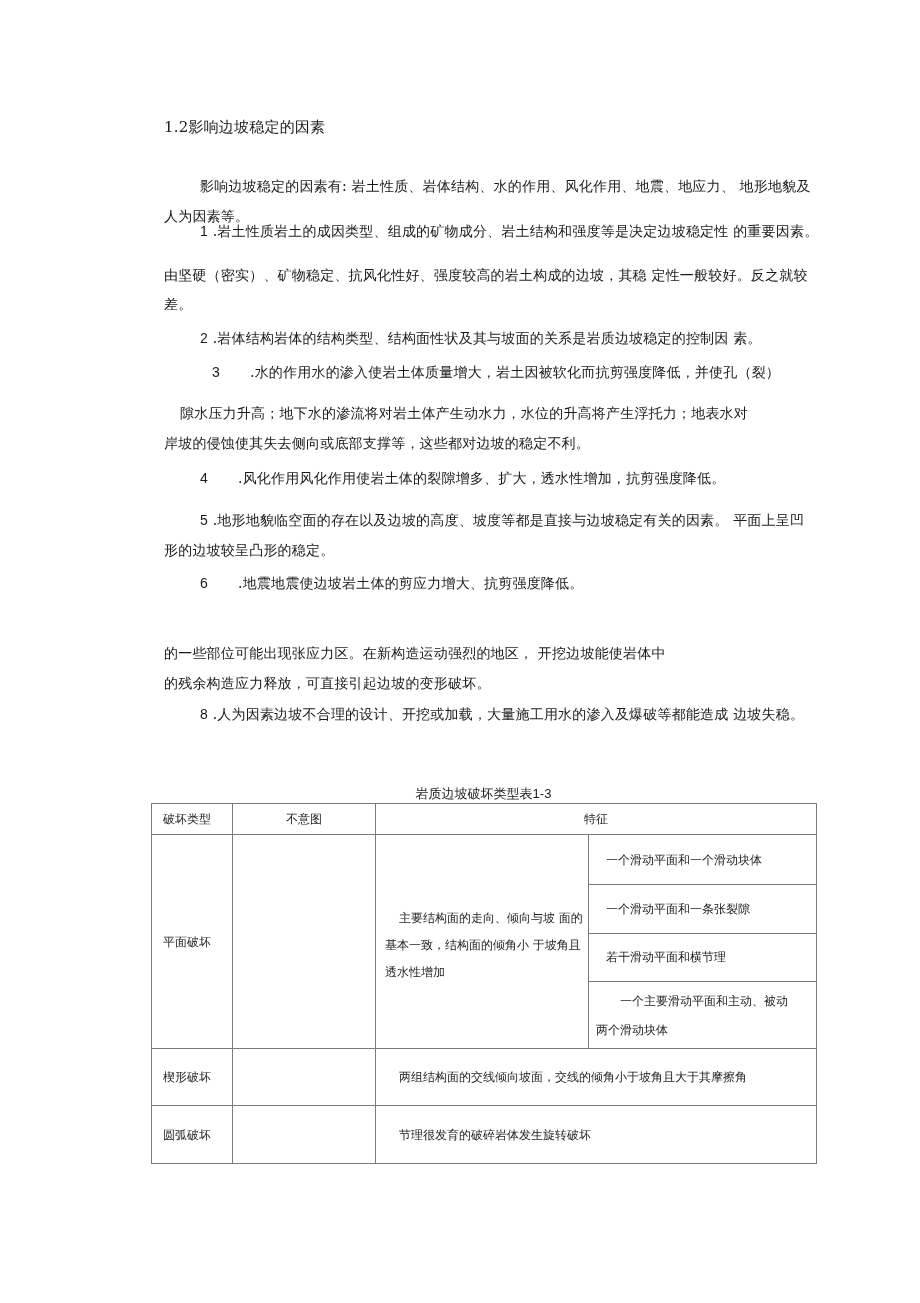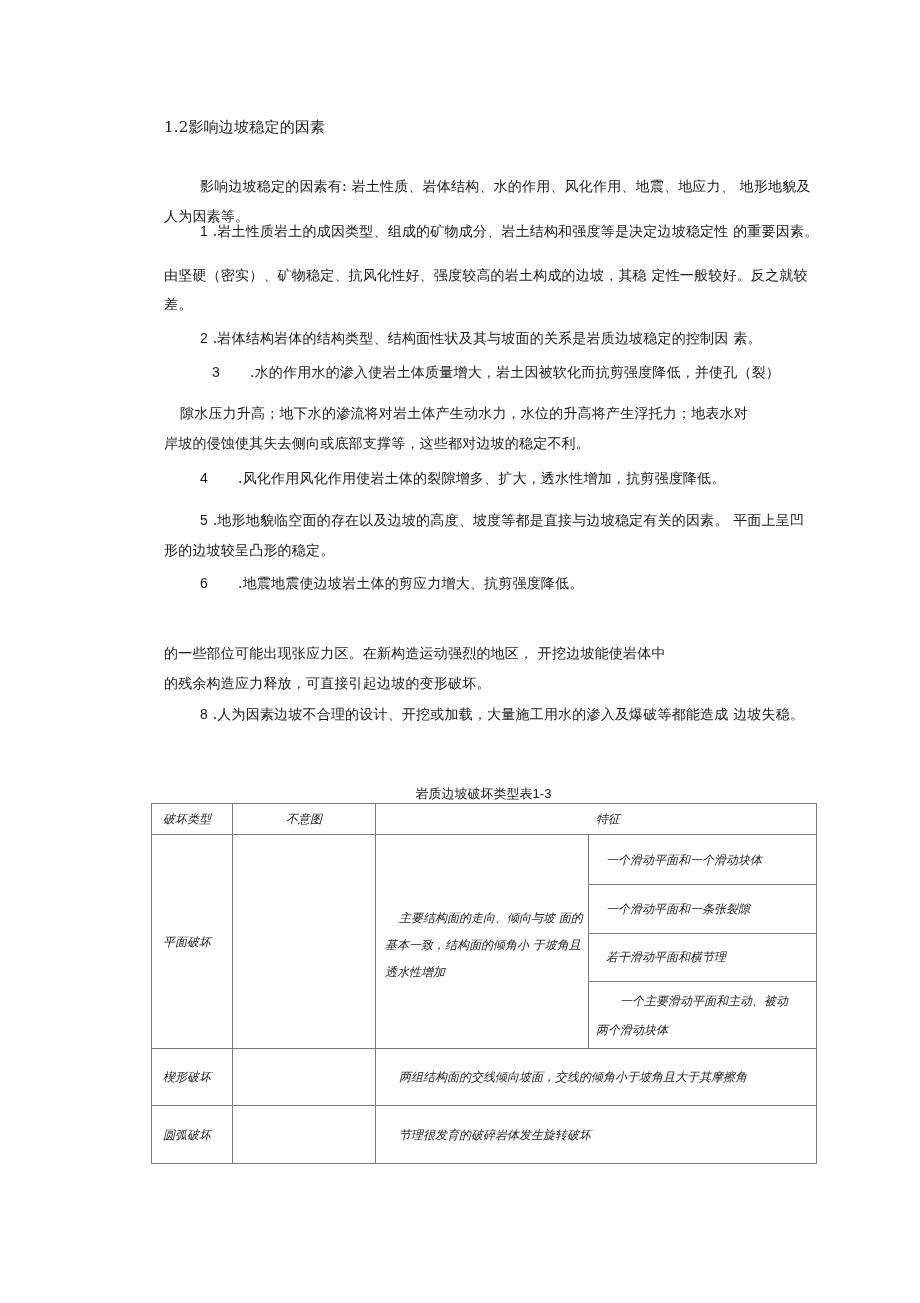--- a/index.html
+++ b/index.html
@@ -22,21 +22,20 @@
   .caption .num { font-family: "Liberation Sans", sans-serif; }
 
   
   .tbl { position: absolute; left: 0; top: 0; width: 920px; height: 1303px; }
   .hl, .vl { position: absolute; background: #7a7a7a; }
   .hl { height: 1px; }
   .vl { width: 1px; }
   .cell {
     position: absolute; font-size: 12px; line-height: 16px; white-space: nowrap;
     color: #222;
-    font-style: italic;
   }
 </style>
 </head>
 <body>
 
 <div class="page">
 
   <div class="line heading" style="left:136px; top:118px;">1.2影响边坡稳定的因素</div>
 
   <div class="line" style="left:172px; top:177px;">影响边坡稳定的因素有: 岩土性质、岩体结构、水的作用、风化作用、地震、地应力、 地形地貌及</div>
@@ -78,21 +77,21 @@
     <div class="hl" style="left:123px; top:1163px; width:666px;"></div>
 
     <div class="vl" style="left:123px; top:803px; height:361px;"></div>
     <div class="vl" style="left:204px; top:803px; height:361px;"></div>
     <div class="vl" style="left:347px; top:803px; height:361px;"></div>
     <div class="vl" style="left:560px; top:834px; height:214px;"></div>
     <div class="vl" style="left:788px; top:803px; height:361px;"></div>
 
     <div class="cell" style="left:135px; top:811px;">破坏类型</div>
     <div class="cell" style="left:204px; width:144px; text-align:center; top:811px;">不意图</div>
-    <div class="cell" style="left:347px; width:442px; text-align:center; top:811px;padding-left:12px;">特征</div>
+    <div class="cell" style="left:347px; width:442px; text-align:center; top:811px;">特征</div>
 
     <div class="cell" style="left:135px; top:934px;">平面破坏</div>
     <div class="cell" style="left:205px; top:835px; width:142px; height:212px;"></div>
     <div class="cell" style="left:371px; top:910px;">主要结构面的走向、倾向与坡  面的</div>
     <div class="cell" style="left:357px; top:937px;">基本一致，结构面的倾角小  于坡角且</div>
     <div class="cell" style="left:357px; top:964px;">透水性增加</div>
 
     <div class="cell" style="left:578px; top:852px;">一个滑动平面和一个滑动块体</div>
     <div class="cell" style="left:578px; top:901px;">一个滑动平面和一条张裂隙</div>
     <div class="cell" style="left:578px; top:949px;">若干滑动平面和横节理</div>

